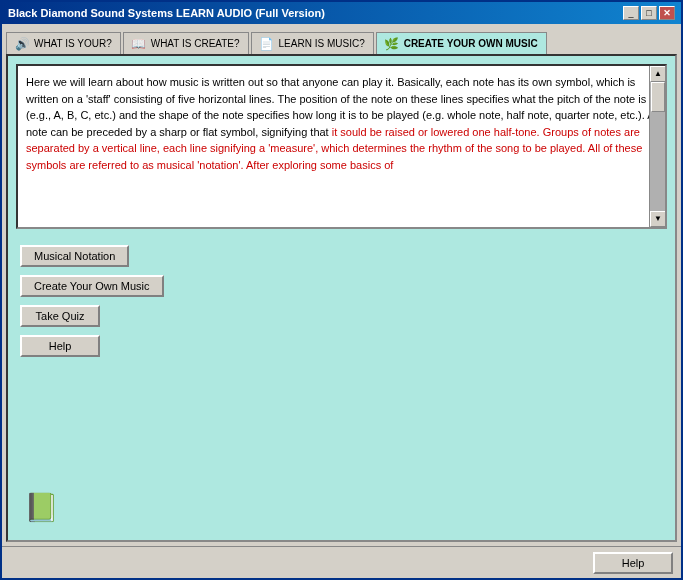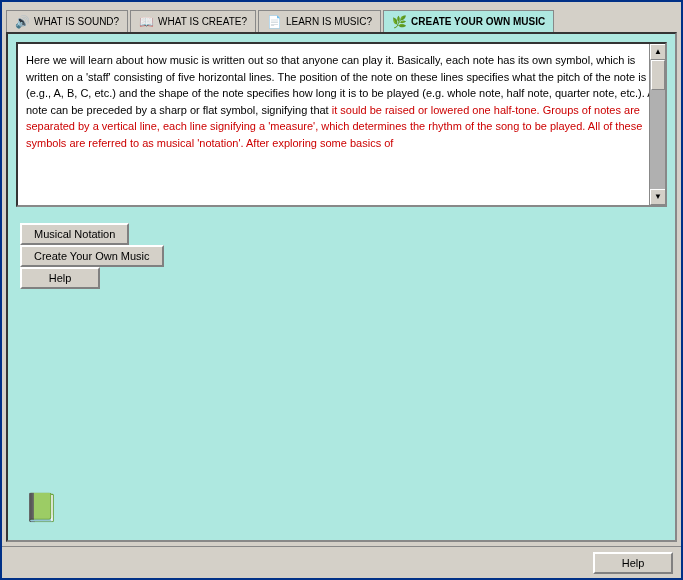--- a/index.html
+++ b/index.html
@@ -168,20 +168,21 @@
       background: #d4d0c8;
       border: 1px solid #888;
       border-top-color: #fff;
       border-left-color: #fff;
       margin: 0 1px;
     }
 
     .buttons-area {
       display: flex;
       flex-direction: column;
+      gap: 8px;
       margin-top: 16px;
       padding-left: 4px;
     }
 
     .win-button {
       background: #d4d0c8;
       border: 2px solid;
       border-top-color: #ffffff;
       border-left-color: #ffffff;
       border-bottom-color: #808080;
@@ -213,25 +214,33 @@
     }
 
     .red-text {
       color: #cc0000;
     }
   </style>
 </head>
 <body>
 
 <div class="window">
+  <div class="title-bar">
+    <span class="title-bar-text">Black Diamond Sound Systems LEARN AUDIO (Full Version)</span>
+    <div class="title-bar-buttons">
+      <div class="title-btn">_</div>
+      <div class="title-btn">□</div>
+      <div class="title-btn close">✕</div>
+    </div>
+  </div>
 
   <div class="tab-bar">
     <div class="tab">
       <span class="tab-icon">🔊</span>
-      <span>WHAT IS SOUND?</span>
+      <span>WHAT IS YOUR?</span>
     </div>
     <div class="tab">
       <span class="tab-icon">📖</span>
       <span>WHAT IS CREATE?</span>
     </div>
     <div class="tab">
       <span class="tab-icon">📄</span>
       <span>LEARN IS MUSIC?</span>
     </div>
     <div class="tab active">
@@ -250,20 +259,21 @@
         <div class="scroll-track">
           <div class="scroll-thumb"></div>
         </div>
         <div class="scroll-btn">▼</div>
       </div>
     </div>
 
     <div class="buttons-area">
       <button class="win-button">Musical Notation</button>
       <button class="win-button">Create Your Own Music</button>
+      <button class="win-button">Take Quiz</button>
       <button class="win-button">Help</button>
     </div>
 
     <div class="book-icon">📗</div>
   </div>
 
   <div class="bottom-bar">
     <button class="win-button">Help</button>
   </div>
 </div>

